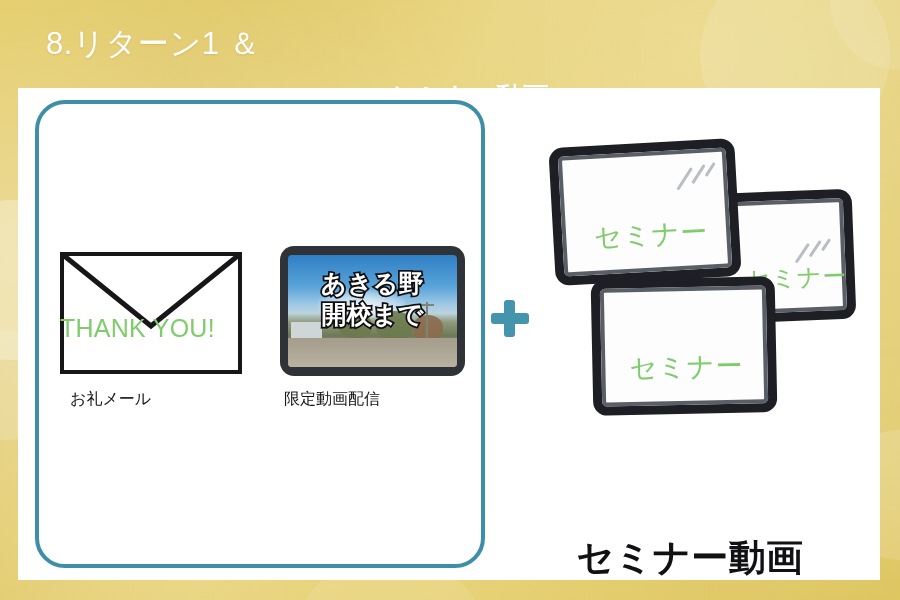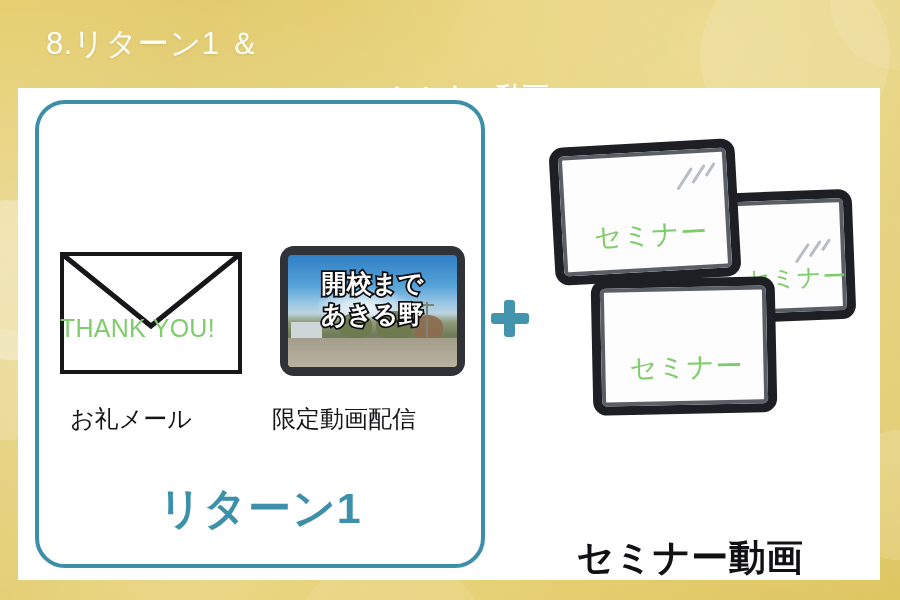--- a/index.html
+++ b/index.html
@@ -184,27 +184,26 @@
     line-height: 31px;
     letter-spacing: 0.01em;
     -webkit-text-stroke: 3.5px #0e0e10;
     paint-order: stroke fill;
   }
 
   
   .icon-caption {
     position: absolute;
     color: #151518;
-    font-size: 24px;
+    font-size: 16px;
     font-weight: 500;
     white-space: nowrap;
-    margin-top: 14px;
   }
   #cap-mail { left: 70px; top: 389px; }
-  #cap-video { left: 272px; top: 389px; }
+  #cap-video { left: 284px; top: 389px; }
 
   
   #return-label {
     position: absolute;
     left: 35px;
     top: 480px;
     width: 450px;
     text-align: center;
     color: #3d90a9;
     font-size: 43px;
@@ -338,28 +337,27 @@
   <div id="tablet">
     <div class="screen">
       <div class="cloud"></div>
       <div class="bldg"></div>
       <div class="tree" style="left:30%;top:52%;width:20%;height:22%;"></div>
       <div class="tree" style="left:52%;top:50%;width:22%;height:26%;"></div>
       <div class="tree" style="left:74%;top:54%;width:18%;height:22%;background:#8d6b4e;"></div>
       <div class="pole"></div>
       <div class="ground"></div>
       <div class="tcap">
+        <div>あきる野</div>
         <div>開校まで</div>
-        <div>あきる野</div>
       </div>
     </div>
   </div>
   <div class="icon-caption" id="cap-video">限定動画配信</div>
 
-  <div id="return-label">リターン1</div>
 
   <div id="plus">
     <i class="h"></i>
     <i class="v"></i>
   </div>
 
   <div id="cards">
     <div class="card" id="card-1">
       <div class="gleam a"></div>
       <div class="gleam b"></div>

